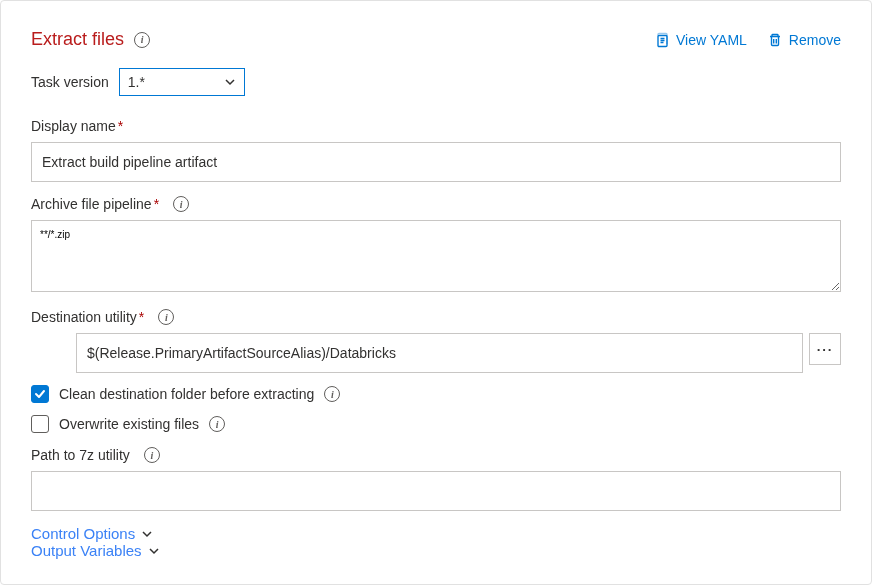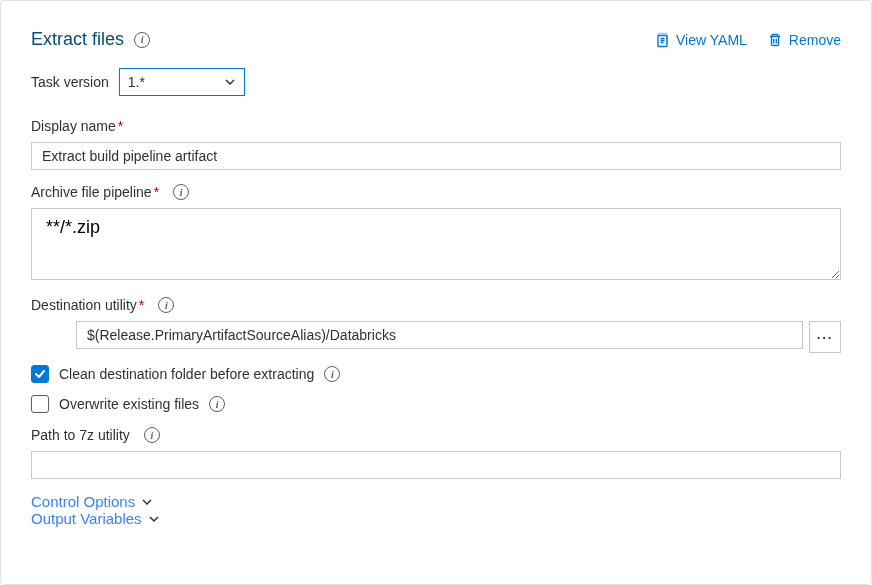--- a/index.html
+++ b/index.html
@@ -25,21 +25,21 @@
       margin-bottom: 18px;
     }
     .title-wrap {
       display: flex;
       align-items: center;
       gap: 10px;
     }
     .title {
       font-size: 18px;
       font-weight: 400;
-      color: #0c4a6e;
+      color: #b91c1c;
     }
     .actions {
       display: flex;
       gap: 20px;
       align-items: center;
     }
     .action-link {
       display: inline-flex;
       align-items: center;
       gap: 6px;
@@ -106,33 +106,33 @@
       margin-bottom: 14px;
     }
     .form-group .label {
       display: flex;
       align-items: center;
       margin-bottom: 8px;
       gap: 14px;
     }
     .text-input {
       width: 100%;
-      height: 28px;
+      height: 40px;
       border: 1px solid #c8c6c4;
       padding: 0 10px;
       font-size: 14px;
       font-family: inherit;
       color: #323130;
     }
     .textarea {
       width: 100%;
       height: 72px;
       border: 1px solid #c8c6c4;
-      padding: 8px 14px;
-      font-size: 18px;
+      padding: 8px 8px;
+      font-size: 10px;
       font-family: inherit;
       resize: both;
     }
     .dest-row {
       display: flex;
       gap: 6px;
       align-items: stretch;
       padding-left: 45px;
     }
     .dest-row .text-input {

